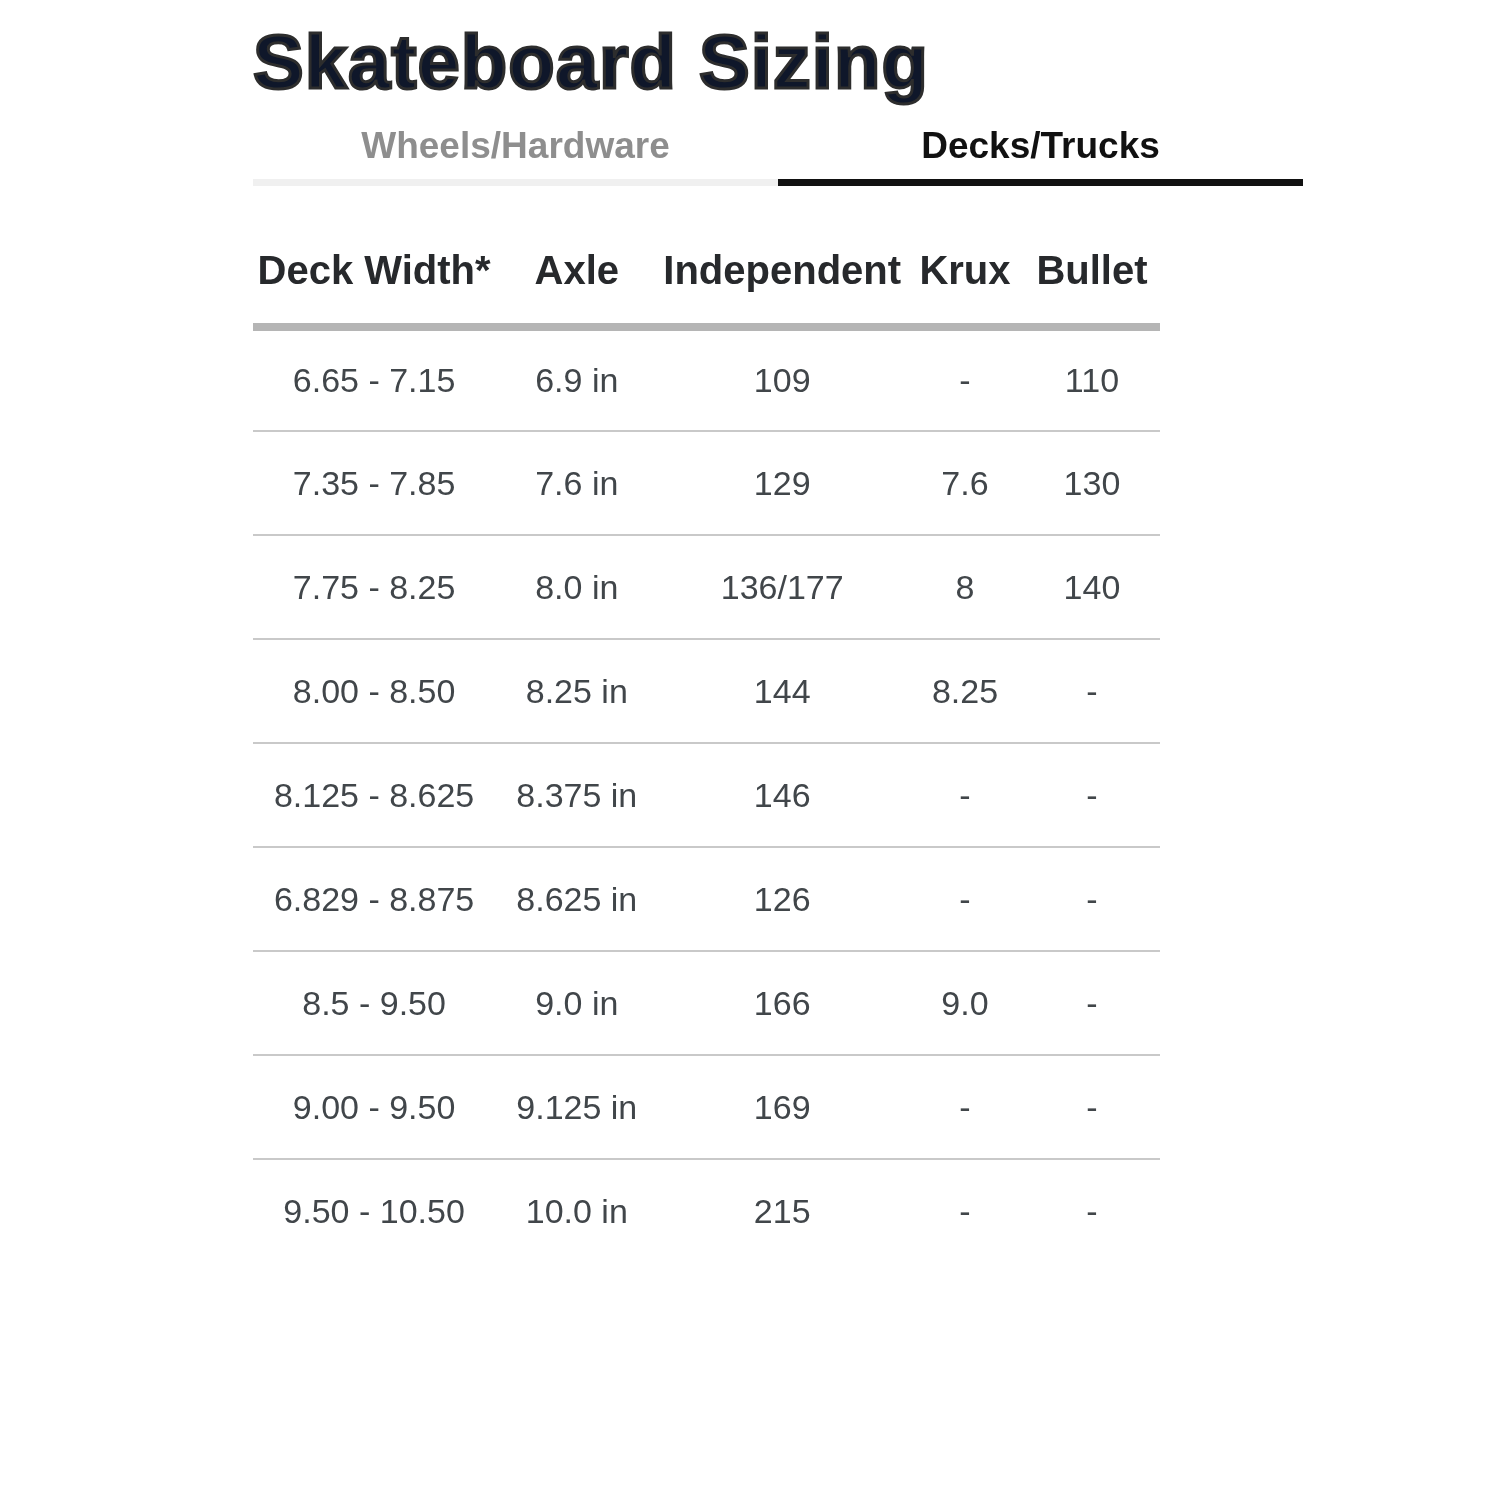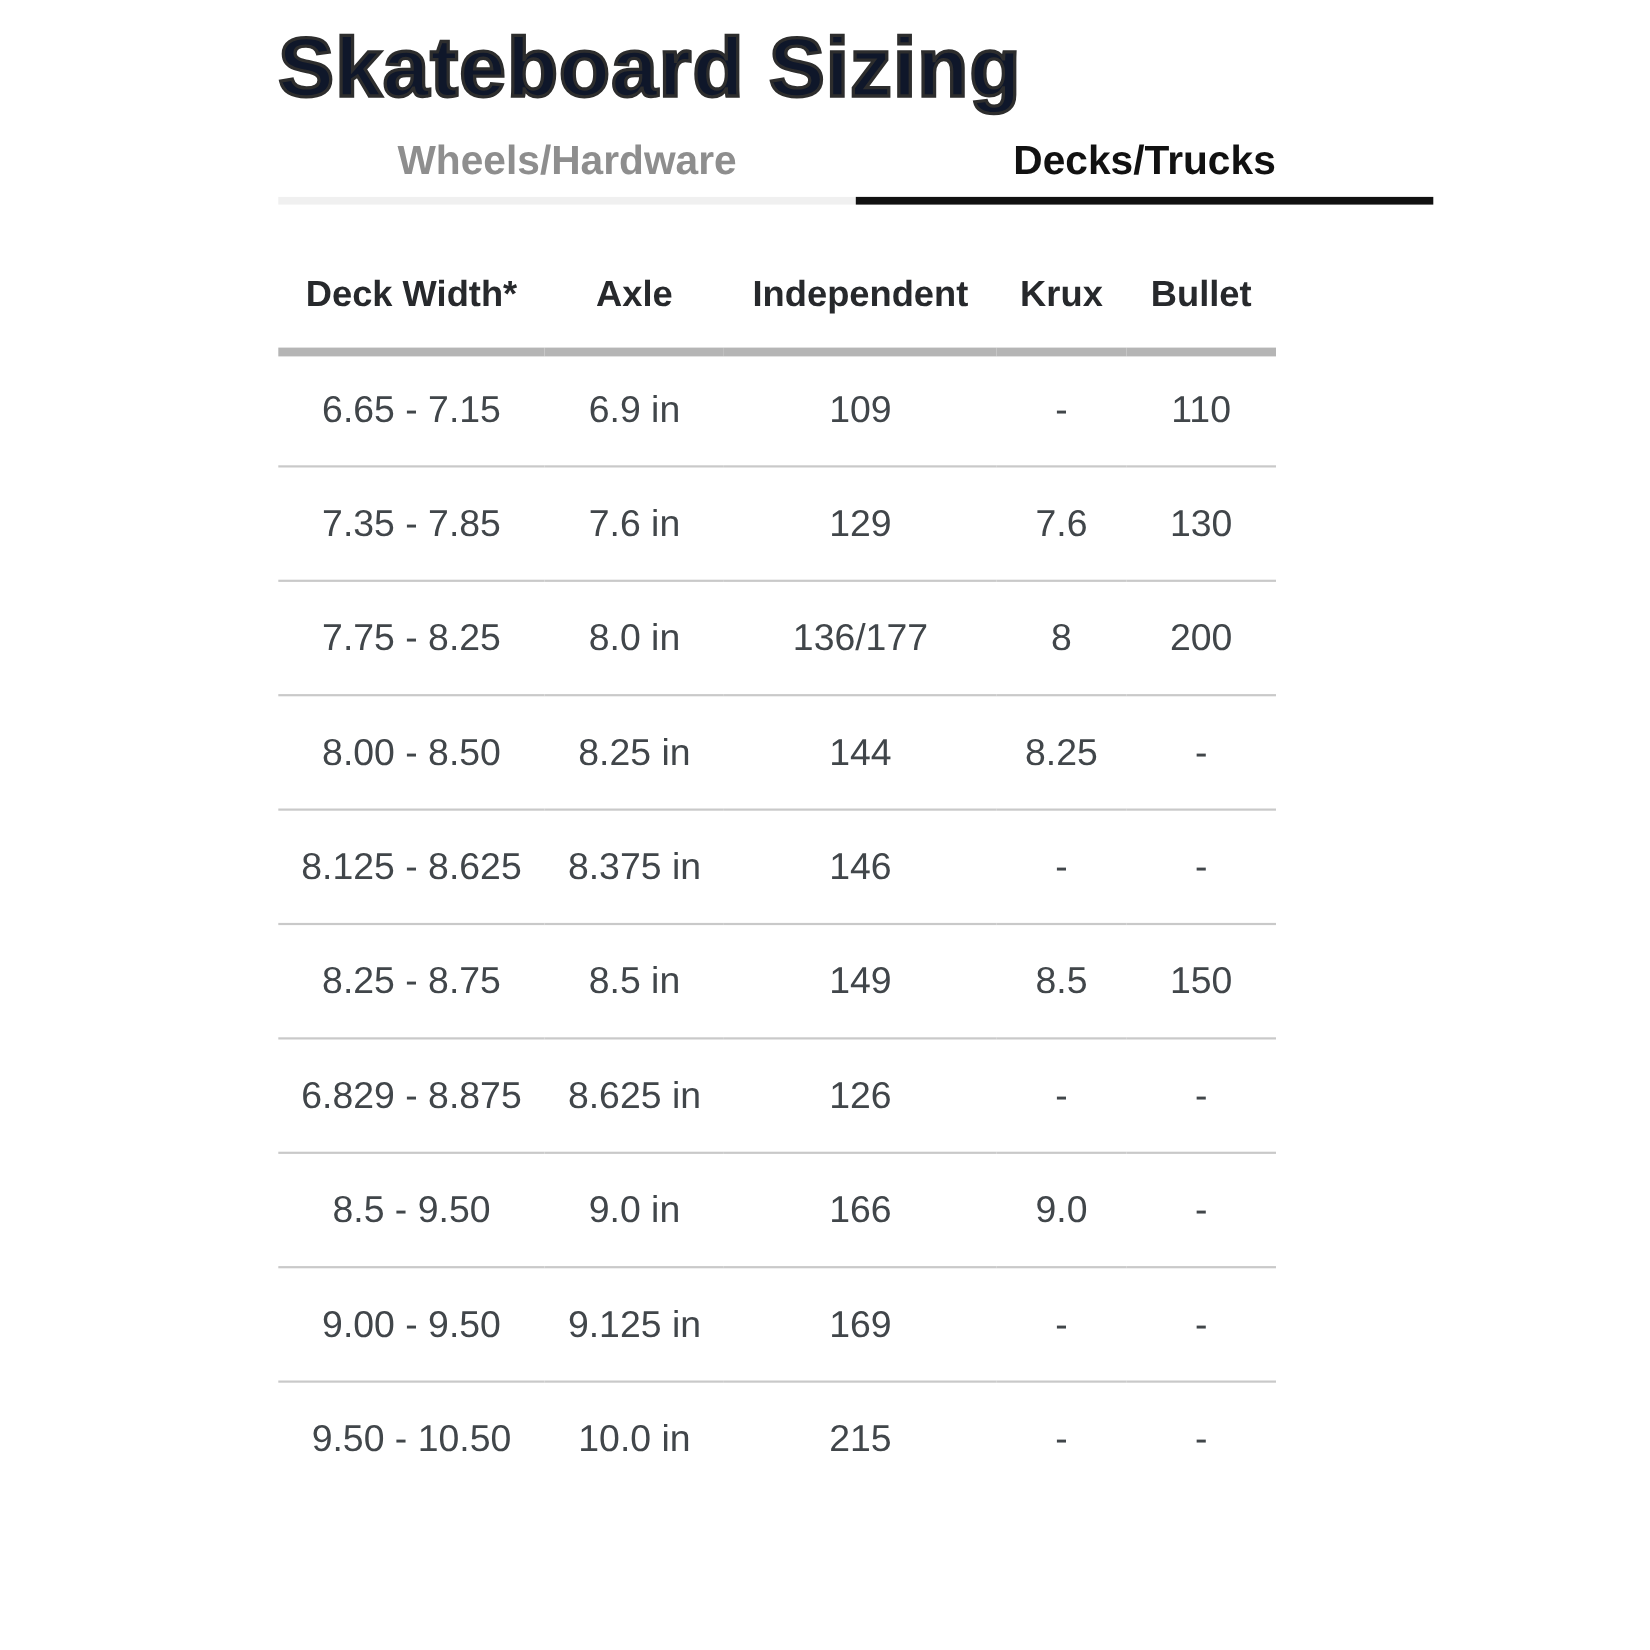--- a/index.html
+++ b/index.html
@@ -49,21 +49,21 @@
     border-bottom: 7px solid #f0f0f0;
   }
   
   table.sizing-table {
     width: 907px;
     margin-top: 62px;
     border-collapse: collapse;
     table-layout: fixed;
   }
   .sizing-table th {
-    font-size: 33px;
+    font-size: 40px;
     font-weight: bold;
     color: #27292c;
     text-align: center;
     padding-bottom: 30px;
     border-bottom: 8px solid #b5b5b5;
     white-space: nowrap;
   }
   .sizing-table td {
     height: 104px;
     font-size: 34px;
@@ -125,42 +125,35 @@
         <td>7.6 in</td>
         <td>129</td>
         <td>7.6</td>
         <td>130</td>
       </tr>
       <tr>
         <td>7.75 - 8.25</td>
         <td>8.0 in</td>
         <td>136/177</td>
         <td>8</td>
-        <td>200</td>
+        <td>140</td>
       </tr>
       <tr>
         <td>8.00 - 8.50</td>
         <td>8.25 in</td>
         <td>144</td>
         <td>8.25</td>
         <td>-</td>
       </tr>
       <tr>
         <td>8.125 - 8.625</td>
         <td>8.375 in</td>
         <td>146</td>
         <td>-</td>
         <td>-</td>
-      </tr>
-      <tr>
-        <td>8.25 - 8.75</td>
-        <td>8.5 in</td>
-        <td>149</td>
-        <td>8.5</td>
-        <td>150</td>
       </tr>
       <tr>
         <td>6.829 - 8.875</td>
         <td>8.625 in</td>
         <td>126</td>
         <td>-</td>
         <td>-</td>
       </tr>
       <tr>
         <td>8.5 - 9.50</td>

